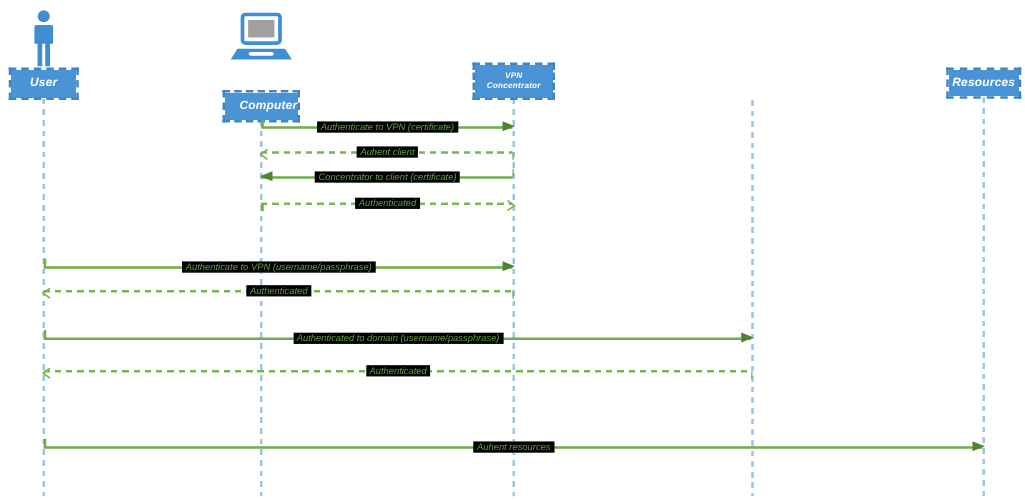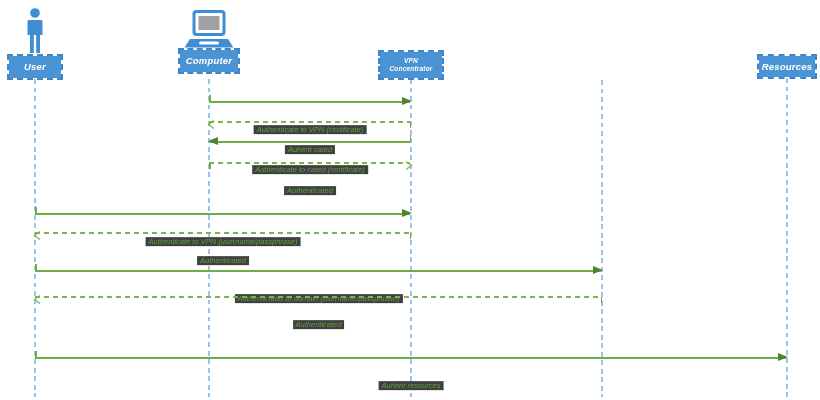--- a/index.html
+++ b/index.html
@@ -32,41 +32,40 @@
   .tri-r{right:-1px;border-left:10px solid var(--head);}
   .tri-l{left:-1px;border-right:10px solid var(--head);}
   .chev{position:absolute;top:-5.7px;}
   .chev-r{right:-2px;}
   .chev-l{left:-2px;}
   .stub{position:absolute;width:1.5px;background:var(--green);}
   .stub-up{height:7px;top:-7px;}
   .stub-down{height:6px;top:0;}
   .msg-label{
     position:absolute;left:50%;top:0;transform:translate(-50%,-54%);
-    background:#404040;padding:0 3px;font-size:7.5px;color:var(--green-text);
+    background:#000000;padding:0 3px;font-size:7.5px;color:var(--green-text);
     white-space:nowrap;
-    margin-top:28px;
   }
 </style>
 </head>
 <body>
 
 <div id="stage">
     <div class="lifeline" style="left: 34px; top: 79px; height: 318px;"></div>
     <div class="actor-box" style="left: 7px; top: 54px; width: 56px; height: 26px; font-size: 9.5px;">
       <div class="actor-line">User</div>
     </div>
     <div class="icon-wrap" style="left: 20px; top: 8px; width: 30px; height: 46px;">
       <svg viewBox="0 0 30 46" width="30" height="46">
         <circle cx="15" cy="5" r="4.8" fill="var(--icon-blue)"></circle>
         <path fill="var(--icon-blue)" d="M9 12 H21 Q22.5 12 22.5 13.5 V27 H20 V45 H16.2 V27 H13.8 V45 H10 V27 H7.5 V13.5 Q7.5 12 9 12 Z"></path>
       </svg>
     </div>
     <div class="lifeline" style="left: 208px; top: 79px; height: 318px;"></div>
-    <div class="actor-box" style="left: 178px; top: 48px; width: 62px; height: 26px; font-size: 9.5px;">
+    <div class="actor-box" style="left: 178px; top: 72px; width: 62px; height: 26px; font-size: 9.5px; align-items: flex-end;">
       <div class="actor-line">Computer</div>
     </div>
     <div class="icon-wrap" style="left: 182px; top: 10px; width: 54px; height: 44px;">
       <svg viewBox="0 0 54 44" width="54" height="44">
         <rect x="12" y="1.5" width="30" height="23" rx="2.5" fill="#fff" stroke="var(--icon-blue)" stroke-width="3"></rect>
         <rect x="16.5" y="6" width="21" height="14" fill="var(--screen-gray)"></rect>
         <path d="M8 29 H46 L51.5 37.5 H2.5 Z" fill="var(--icon-blue)"></path>
         <rect x="17" y="31.5" width="20" height="3" rx="1.5" fill="#fff"></rect>
       </svg>
     </div>
@@ -85,27 +84,27 @@
       <div class="tri tri-r"></div>
       <div class="stub stub-up" style="left: 0px;"></div>
       <span class="msg-label">Authenticate to VPN (certificate)</span>
     </div>
     <div class="message" style="left: 209px; top: 122px; width: 202px;">
       <div class="msg-line-dashed"></div>
       <div class="chev chev-l"><svg width="9" height="11" viewBox="0 0 9 11">
           <polyline points="7,1.5 1.5,5.5 7,9.5" fill="none" stroke="var(--green-dash)" stroke-width="1.3"></polyline>
         </svg></div>
       <div class="stub stub-down" style="right: 0px;"></div>
-      <span class="msg-label">Auhent cated</span>
+      <span class="msg-label">Auhent client</span>
     </div>
     <div class="message" style="left: 209px; top: 142px; width: 202px;">
       <div class="msg-line-solid"></div>
       <div class="tri tri-l"></div>
       <div class="stub stub-up" style="right: 0px;"></div>
-      <span class="msg-label">Authenticate to cated (certificate)</span>
+      <span class="msg-label">Concentrator to client (certificate)</span>
     </div>
     <div class="message" style="left: 209px; top: 163px; width: 202px;">
       <div class="msg-line-dashed"></div>
       <div class="chev chev-r"><svg width="9" height="11" viewBox="0 0 9 11">
           <polyline points="2,1.5 7.5,5.5 2,9.5" fill="none" stroke="var(--green-dash)" stroke-width="1.3"></polyline>
         </svg></div>
       <div class="stub stub-down" style="left: 0px;"></div>
       <span class="msg-label">Authenticated</span>
     </div>
     <div class="message" style="left: 35px; top: 214px; width: 376px;">

